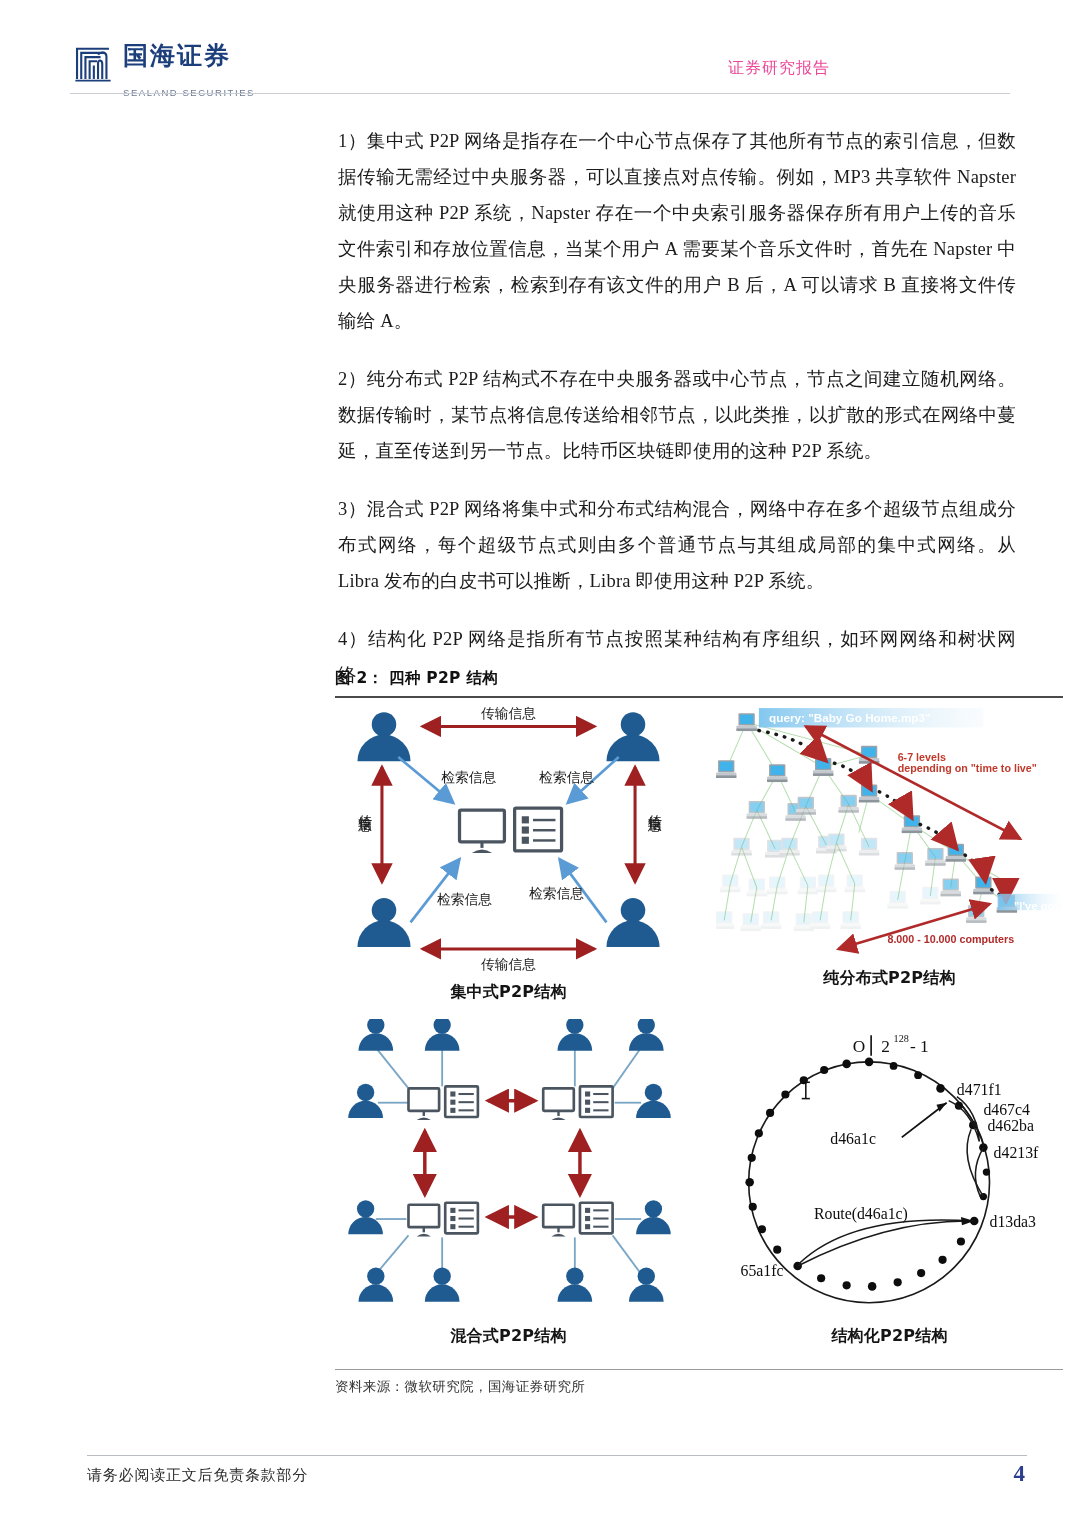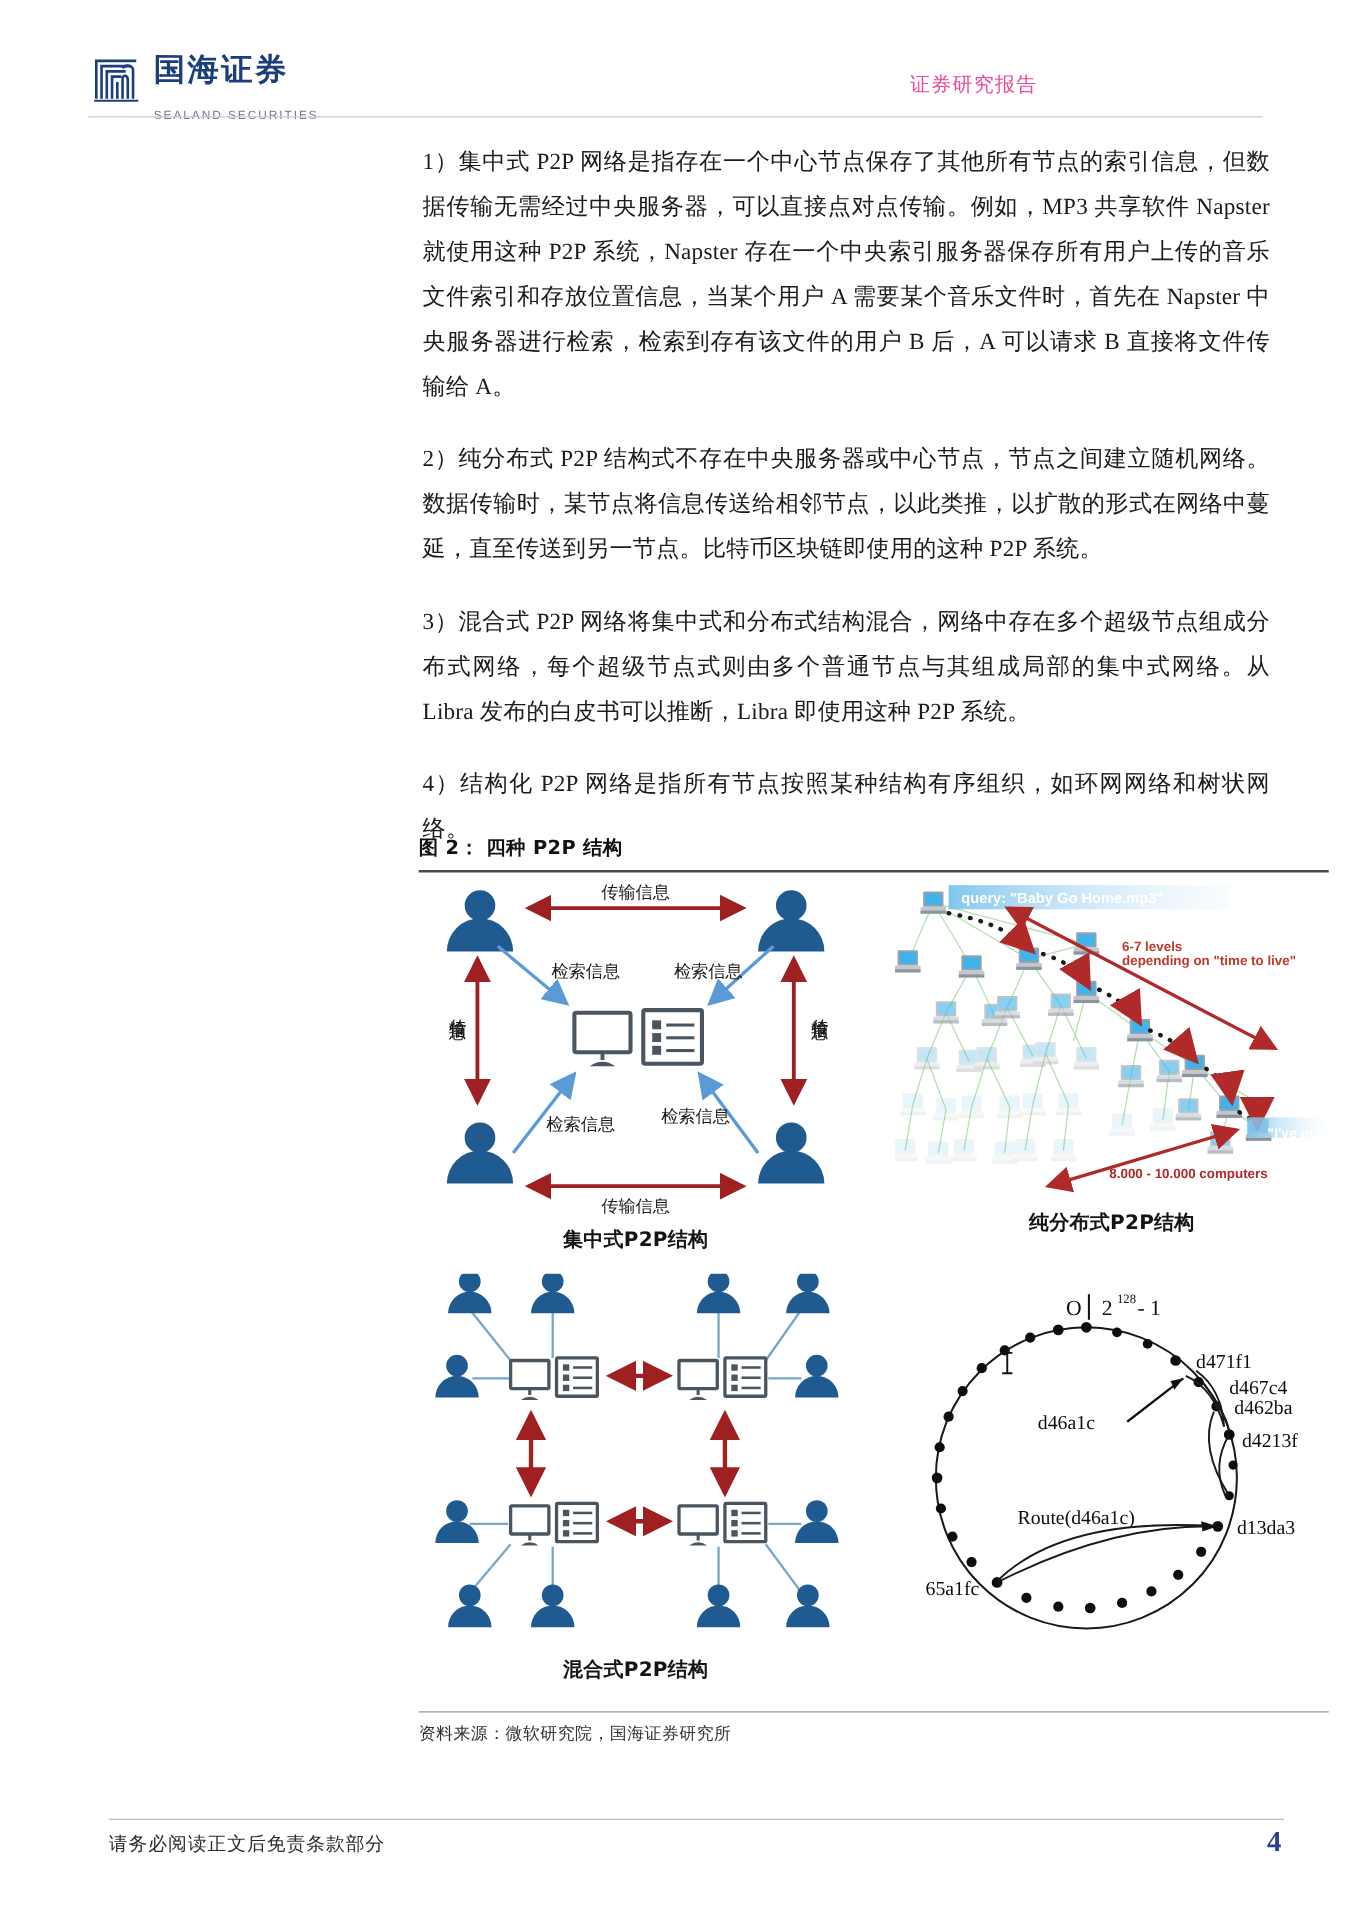--- a/index.html
+++ b/index.html
@@ -83,21 +83,21 @@
     left: 338px;
     top: 112px;
     width: 678px;
   }
   .para {
     font-family: "Liberation Serif", "DejaVu Serif", serif;
     font-size: 18.5px;
     line-height: 36px;
     color: #1b1b1b;
     text-align: justify;
-    margin: 0 0 22px 0;
+    margin: 11px 0 22px 0;
     letter-spacing: 0.2px;
   }
   .para:last-child { margin-bottom: 0; }
 
   
   #figure-block {
     position: absolute;
     left: 288px;
     top: 668px;
     width: 728px;
@@ -572,20 +572,21 @@
             <text x="236" y="74">d471f1</text>
             <text x="262" y="94">d467c4</text>
             <text x="266" y="110">d462ba</text>
             <text x="112" y="122">d46a1c</text>
             <text x="272" y="136">d4213f</text>
             <text x="268" y="204">d13da3</text>
             <text x="96" y="196">Route(d46a1c)</text>
             <text x="24" y="252">65a1fc</text>
           </g>
         </svg>
+        <div class="diagram-label">结构化P2P结构</div>
       </div>
 
     </div>
   </div>
 
   <div class="fig-rule-bot"></div>
   <div class="fig-source">资料来源：微软研究院，国海证券研究所</div>
 </div>
 
 <div id="page-footer">

